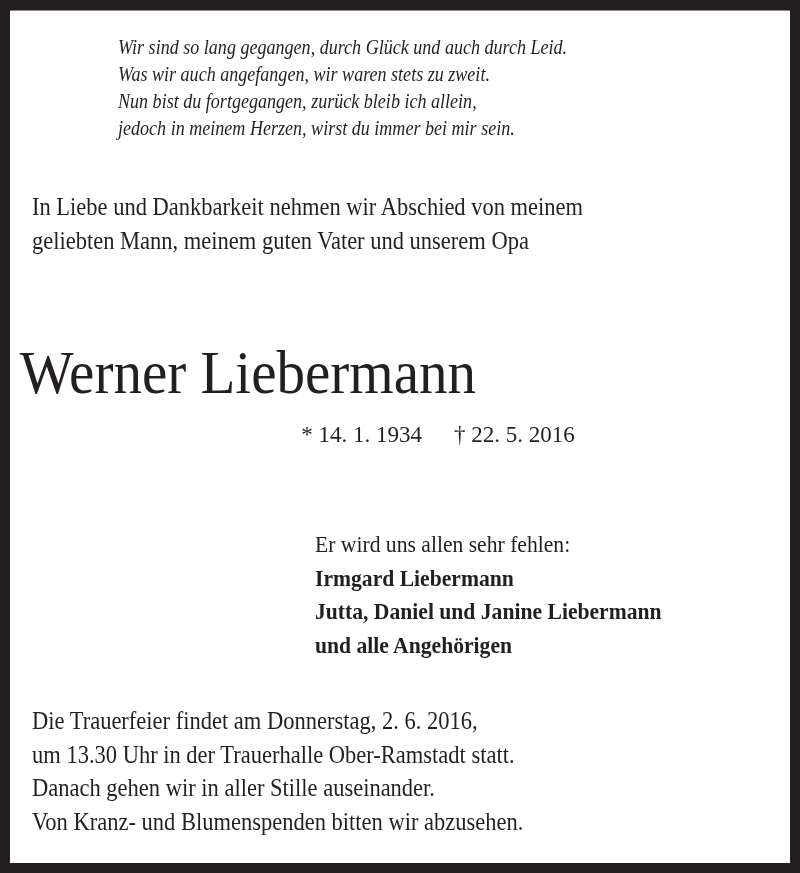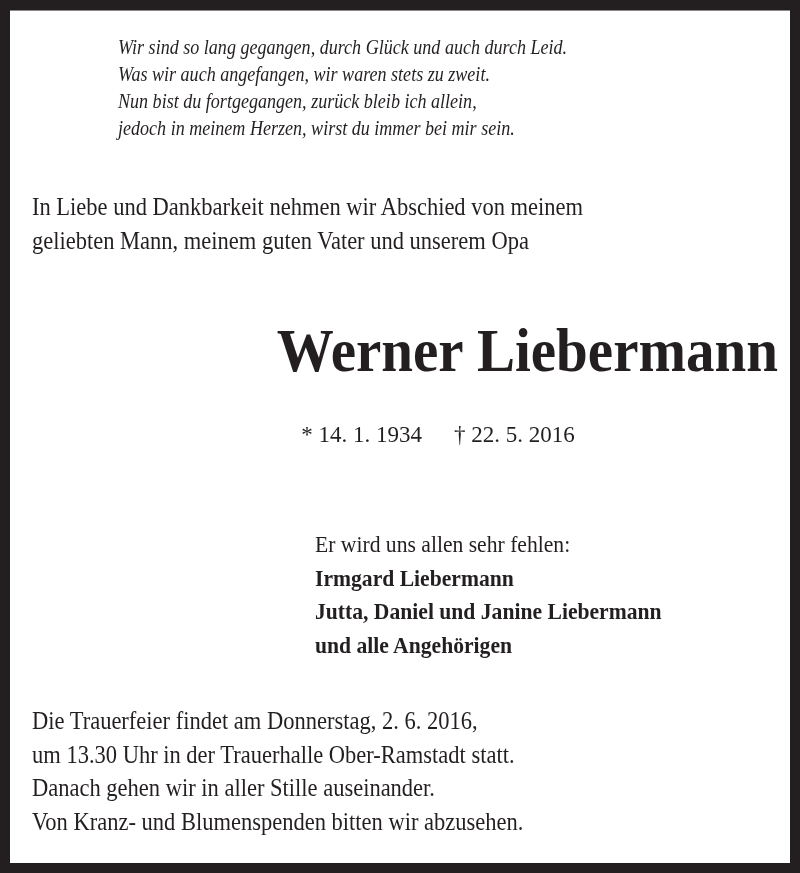--- a/index.html
+++ b/index.html
@@ -8,21 +8,21 @@
     position: absolute; left: 0; top: 0; width: 800px; height: 873px;
     box-sizing: border-box; border: 10px solid #231f20; background: #fff;
   }
   .frame::before {
     content: ""; position: absolute; left: 0; right: 0; top: 0; height: 1px; background: #8a8a8a;
   }
   .txt { position: absolute; color: #231f20; font-family: "Liberation Serif", "DejaVu Serif", serif; white-space: nowrap; }
   .poem { left: 118px; top: 34px; font-style: italic; font-size: 21px; line-height: 27px; transform: scaleX(0.86); transform-origin: left top; }
   .poem div { height: 27px; }
   .intro { left: 32px; top: 190px; font-size: 25px; line-height: 34px; transform: scaleX(0.90); transform-origin: left top; }
-  .name { left: 0; width: 800px; top: 310px; text-align: right; font-size: 62px; font-weight: bold; line-height: 80px; letter-spacing: 0px; }
+  .name { left: 0; width: 800px; top: 332px; text-align: left; font-size: 62px; font-weight: normal; line-height: 80px; letter-spacing: 0px; }
   .name span { display: inline-block; transform: scaleX(0.92); }
   .dates { left: 0; width: 800px; top: 420px; text-align: center; font-size: 23px; line-height: 30px; margin-left: 38px; }
   .dates .gap { display: inline-block; width: 32px; }
   .family { left: 315px; top: 528px; font-size: 23px; line-height: 33.5px; transform: scaleX(0.94); transform-origin: left top; }
   .family .b { font-weight: bold; }
   .service { left: 32px; top: 704px; font-size: 25px; line-height: 33.5px; transform: scaleX(0.90); transform-origin: left top; }
 </style>
 </head>
 <body>
 

